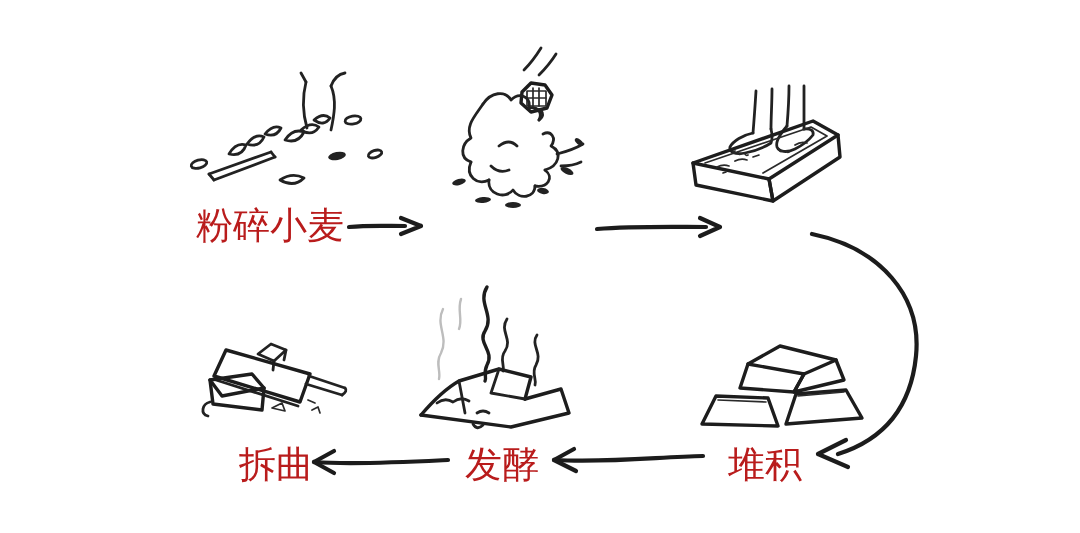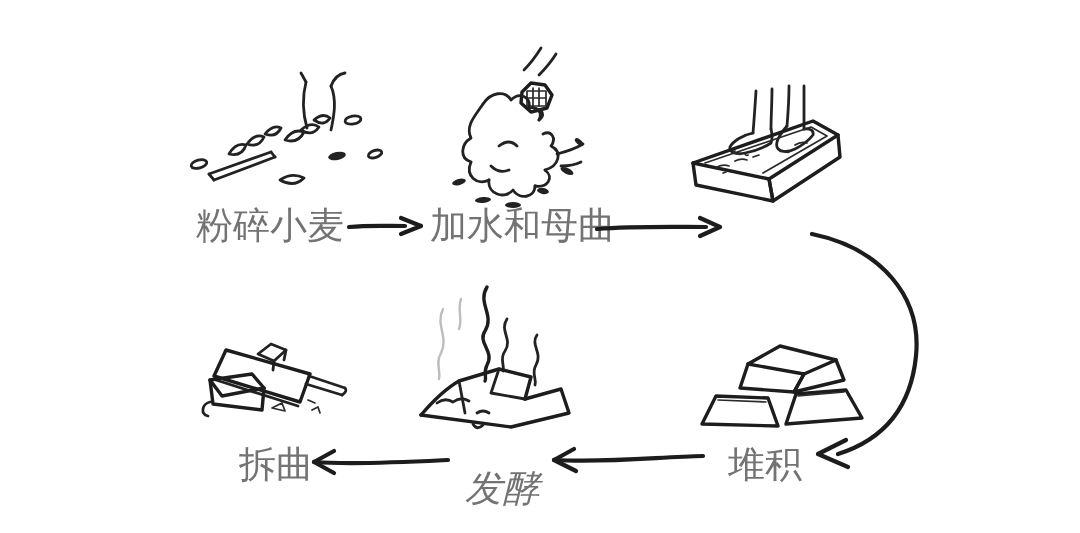--- a/index.html
+++ b/index.html
@@ -15,21 +15,21 @@
   .sketch{fill:none;stroke:#222222;stroke-width:2.8;stroke-linecap:round;stroke-linejoin:round;}
   .sketch-bold{fill:none;stroke:#1d1d1d;stroke-width:3.4;stroke-linecap:round;stroke-linejoin:round;}
   .sketch-thin{fill:none;stroke:#2a2a2a;stroke-width:1.7;stroke-linecap:round;stroke-linejoin:round;}
   .sketch-faint{fill:none;stroke:#bdbdbd;stroke-width:2.4;stroke-linecap:round;stroke-linejoin:round;}
   .ink-fill{fill:#222222;stroke:none;}
   .step-label{
     position:absolute;
     font-size:37px;
     line-height:1;
     letter-spacing:0px;
-    color:#737373;
+    color:#b91c1c;
     white-space:nowrap;
   }
   .arrow{position:absolute;}
   .arrow svg{display:block;overflow:visible;}
   .arrow path{fill:none;stroke:#1c1c1c;stroke-width:4.2;stroke-linecap:round;stroke-linejoin:round;}
 </style>
 </head>
 <body>
 
 <div id="stage">
@@ -144,23 +144,22 @@
       <path class="sketch-bold" d="M60,34 L92,16 L148,30 L116,44 Z"></path>
       <path class="sketch-bold" d="M60,34 L52,58 L106,62 L116,44"></path>
       <path class="sketch-bold" d="M116,44 L106,62 L156,50 L148,30"></path>
       <path class="sketch-bold" d="M14,94 L28,66 L80,68 L90,96 Z"></path>
       <path class="sketch-bold" d="M98,94 L108,64 L158,60 L174,88 Z"></path>
       <path class="sketch-thin" d="M30,70 L78,72 M110,66 L156,62"></path>
     </svg>
   </div>
 
   <div class="step-label" style="left:196px;top:207px;">粉碎小麦</div>
-  <div class="step-label" style="left:430px;top:207px;">加水和母曲</div>
   <div class="step-label" style="left:239px;top:446px;">拆曲</div>
-  <div class="step-label" style="left:465px;top:470px;font-style:italic;">发酵</div>
+  <div class="step-label" style="left:465px;top:446px;">发酵</div>
   <div class="step-label" style="left:728px;top:446px;font-family:Liberation Serif, serif;">堆积</div>
 
   <div class="arrow" style="left:345px;top:213px;">
     <svg width="82" height="26" viewBox="0 0 82 26">
       <path d="M4,14 C24,12 42,13 60,13"></path>
       <path d="M56,5 L76,13 M56,21 L76,13"></path>
     </svg>
   </div>
 
   <div class="arrow" style="left:594px;top:214px;">

